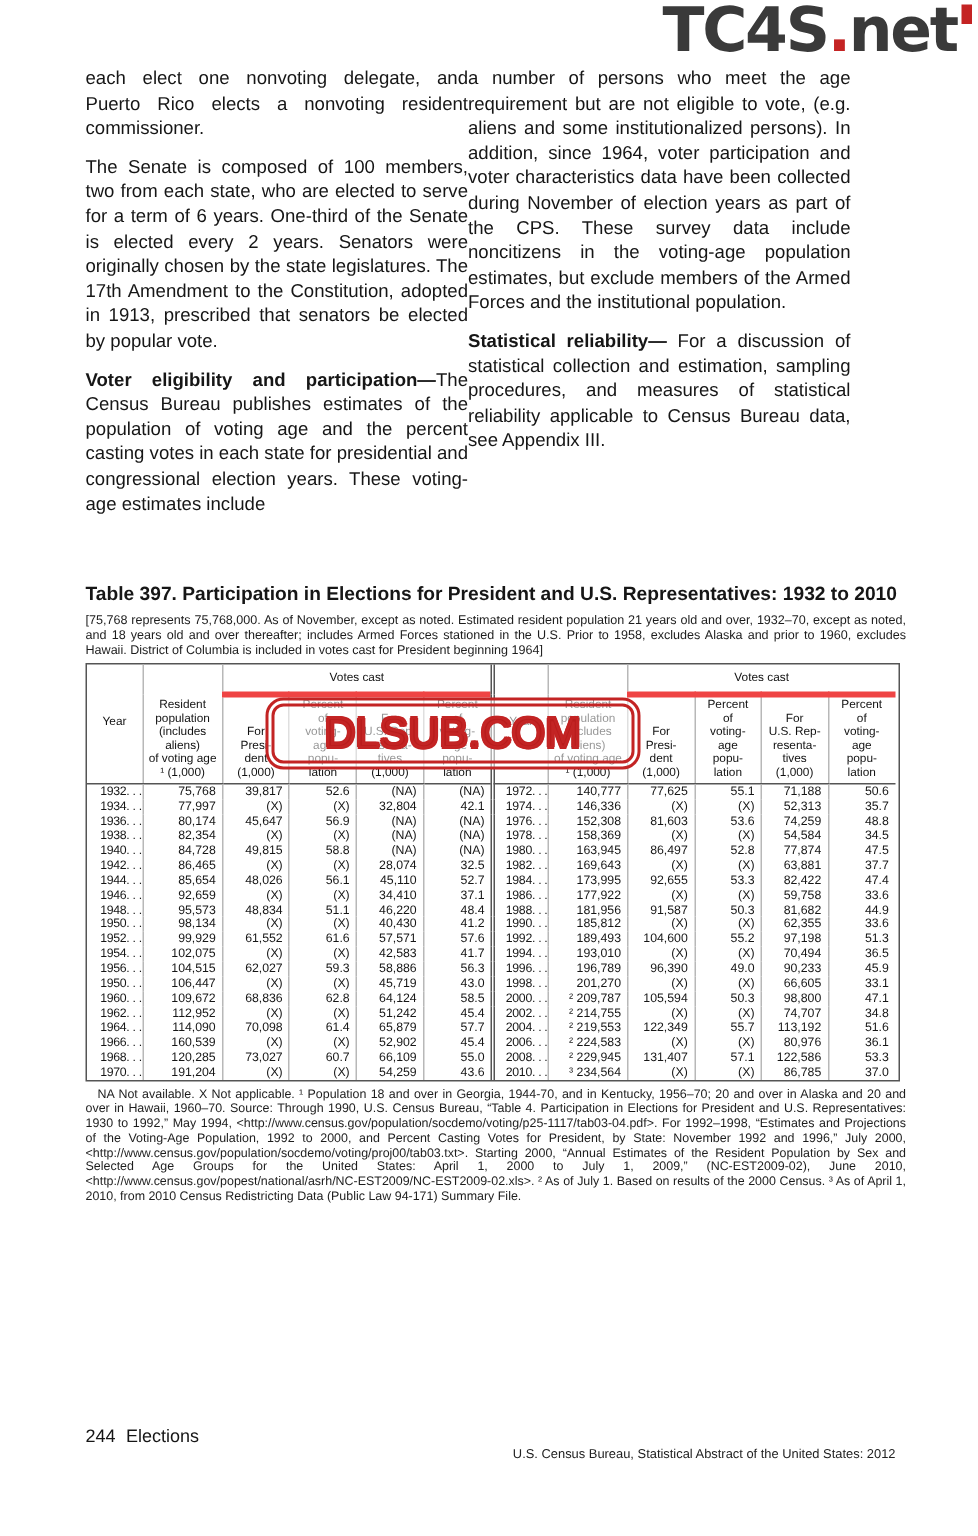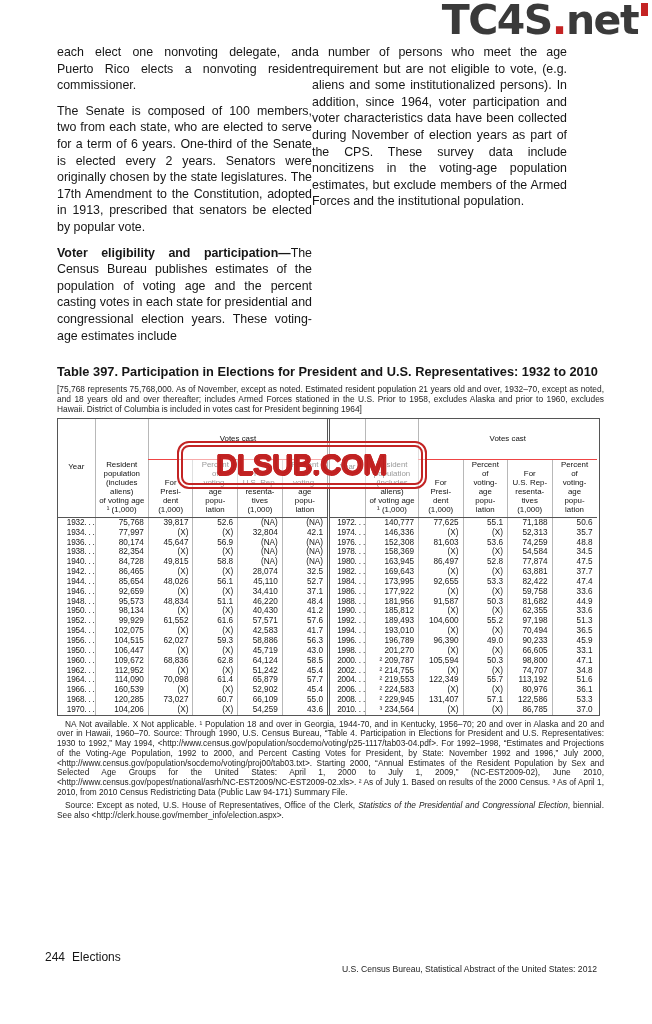--- a/index.html
+++ b/index.html
@@ -6,40 +6,40 @@
   body{background:#9a9a9a;font-family:"Liberation Sans","DejaVu Sans",sans-serif}
   .page{position:relative;width:652px;height:1024px;margin:0 auto;background:#fff;color:#161616;overflow:hidden}
 
   
   .intro{position:absolute;left:57px;top:44px;width:540px;display:flex;}
   .col{width:255px;font-size:12.4px;line-height:16.6px;text-align:justify}
   .col p{margin:0 0 9px 0}
   .col b{font-weight:700}
 
   
-  .tableblock{position:absolute;left:57px;top:364px;width:547px}
+  .tableblock{position:absolute;left:57px;top:388px;width:547px}
   .tbl-title{font-weight:700;font-size:12.8px;line-height:15.8px;margin-bottom:5px}
   .tbl-note{font-size:8.4px;line-height:9.9px;text-align:justify;margin-bottom:3px;color:#1d1d1d}
   .tbl-wrap{position:relative;display:flex;border:1px solid #555;width:543px;box-sizing:border-box}
   table.half{border-collapse:collapse;table-layout:fixed;width:269px}
   table.half.right{border-left:3px double #555}
   .c-year{width:37px}.c-pop{width:53px}.c-d{width:44.5px}
   th{font-weight:400;font-size:7.9px;line-height:8.9px;text-align:center;vertical-align:bottom;
      padding:1px 1px 2px;border-left:1px solid #b8b8b8;white-space:pre-line;color:#111}
   .th-year{vertical-align:middle;border-left:none}
-  .th-votes{border-bottom:1px solid #ef4444;vertical-align:middle;padding:16px 0}
+  .th-votes{border-bottom:4px solid #ef4444;vertical-align:middle;padding:5px 0}
   .hb{border-bottom:1px solid #555}
   tbody td{font-size:8.2px;line-height:9.85px;white-space:nowrap;overflow:hidden;text-align:right;
      padding:0 4px 0 0;border-left:1px solid #b8b8b8}
   tbody td:first-child{border-left:none;text-align:right;padding:0 0 0 3px;letter-spacing:-0.2px}
   .fnote{font-size:8.3px;line-height:9.7px;text-align:justify;text-indent:8px;margin-top:4px;color:#1d1d1d}
   .fnote i{font-style:italic}
 
   
-  .footer-left{position:absolute;left:45px;top:950px;font-size:12px;color:#161616}
+  .footer-left{position:absolute;left:57px;top:950px;font-size:12px;color:#161616}
   .footer-left .pgnum{margin-right:7px}
   .footer-right{position:absolute;right:55px;top:964px;font-size:8.6px;color:#222}
 
   
   .wm-top{position:absolute;top:-4px;right:4px;font-size:41px;font-weight:800;letter-spacing:-1.5px;
      color:#3a3a3a;z-index:6;font-family:"DejaVu Sans",sans-serif}
   .wm-top .dot{color:#c42323}
   .wm-top .mark{display:inline-block;width:7px;height:13px;background:#c42323;margin-left:3px;vertical-align:18px}
   .wm-mid{position:absolute;left:119px;top:22px;width:250px;height:48px;box-sizing:border-box;
      border:6px double #c32424;border-radius:12px;background:rgba(255,255,255,0.55);
@@ -63,20 +63,21 @@
   <div class="wm-top"><span>TC4S</span><span class="dot">.</span><span>net</span><span class="mark"></span></div>
 
   <div class="intro">
     <div class="col">
       <p><span>each elect one nonvoting delegate, and Puerto Rico elects a nonvoting resident commissioner.</span></p>
       <p><span>The Senate is composed of 100 members, two from each state, who are elected to serve for a term of 6 years. One-third of the Senate is elected every 2 years. Senators were originally chosen by the state legislatures. The 17th Amendment to the Constitution, adopted in 1913, prescribed that senators be elected by popular vote.</span></p>
       <p><b>Voter eligibility and participation—</b><span>The Census Bureau publishes estimates of the population of voting age and the percent casting votes in each state for presidential and congressional election years. These voting-age estimates include</span></p>
     </div>
     <div class="col">
       <p><span>a number of persons who meet the age requirement but are not eligible to vote, (e.g. aliens and some institutionalized persons). In addition, since 1964, voter participation and voter characteristics data have been collected during November of election years as part of the CPS. These survey data include noncitizens in the voting-age population estimates, but exclude members of the Armed Forces and the institutional population.</span></p>
+      <p><b>Statistical reliability—</b><span> For a discussion of statistical collection and estimation, sampling procedures, and measures of statistical reliability applicable to Census Bureau data, see Appendix III.</span></p>
     </div>
   </div>
 
   <div class="tableblock">
     <div class="tbl-title">Table 397. Participation in Elections for President and U.S. Representatives: 1932 to 2010</div>
     <div class="tbl-note">[75,768 represents 75,768,000. As of November, except as noted. Estimated resident population 21 years old and over, 1932–70, except as noted, and 18 years old and over thereafter; includes Armed Forces stationed in the U.S. Prior to 1958, excludes Alaska and prior to 1960, excludes Hawaii. District of Columbia is included in votes cast for President beginning 1964]</div>
 
     <div class="tbl-wrap">
       <table class="half">
         <colgroup>
@@ -270,21 +271,21 @@
             <tr>
               <td>1968. . .</td>
               <td>120,285</td>
               <td>73,027</td>
               <td>60.7</td>
               <td>66,109</td>
               <td>55.0</td>
             </tr>
             <tr>
               <td>1970. . .</td>
-              <td>104,206</td>
+              <td>191,204</td>
               <td>(X)</td>
               <td>(X)</td>
               <td>54,259</td>
               <td>43.6</td>
             </tr>
           </tbody>
       </table>
 
       <table class="half right">
         <colgroup>
@@ -491,20 +492,19 @@
               <td>86,785</td>
               <td>37.0</td>
             </tr>
           </tbody>
       </table>
 
       <div class="wm-mid">DLSUB.COM</div>
     </div>
 
     <div class="fnote">NA Not available. X Not applicable. ¹ Population 18 and over in Georgia, 1944-70, and in Kentucky, 1956–70; 20 and over in Alaska and 20 and over in Hawaii, 1960–70. Source: Through 1990, U.S. Census Bureau, “Table 4. Participation in Elections for President and U.S. Representatives: 1930 to 1992,” May 1994, &lt;http://www.census.gov/population/socdemo/voting/p25-1117/tab03-04.pdf&gt;. For 1992–1998, “Estimates and Projections of the Voting-Age Population, 1992 to 2000, and Percent Casting Votes for President, by State: November 1992 and 1996,” July 2000, &lt;http://www.census.gov/population/socdemo/voting/proj00/tab03.txt&gt;. Starting 2000, “Annual Estimates of the Resident Population by Sex and Selected Age Groups for the United States: April 1, 2000 to July 1, 2009,” (NC-EST2009-02), June 2010, &lt;http://www.census.gov/popest/national/asrh/NC-EST2009/NC-EST2009-02.xls&gt;. ² As of July 1. Based on results of the 2000 Census. ³ As of April 1, 2010, from 2010 Census Redistricting Data (Public Law 94-171) Summary File.</div>
-    <div class="fnote"><span>Source: Except as noted, U.S. House of Representatives, Office of the Clerk, </span><i>Statistics of the Presidential and Congressional Election</i><span>, biennial. See also &lt;http://clerk.house.gov/member_info/election.aspx&gt;.</span></div>
   </div>
 
   <div class="footer-left"><span class="pgnum">244</span><span>Elections</span></div>
   <div class="footer-right">U.S. Census Bureau, Statistical Abstract of the United States: 2012</div>
 
 
 </div>
 
 </body></html>

